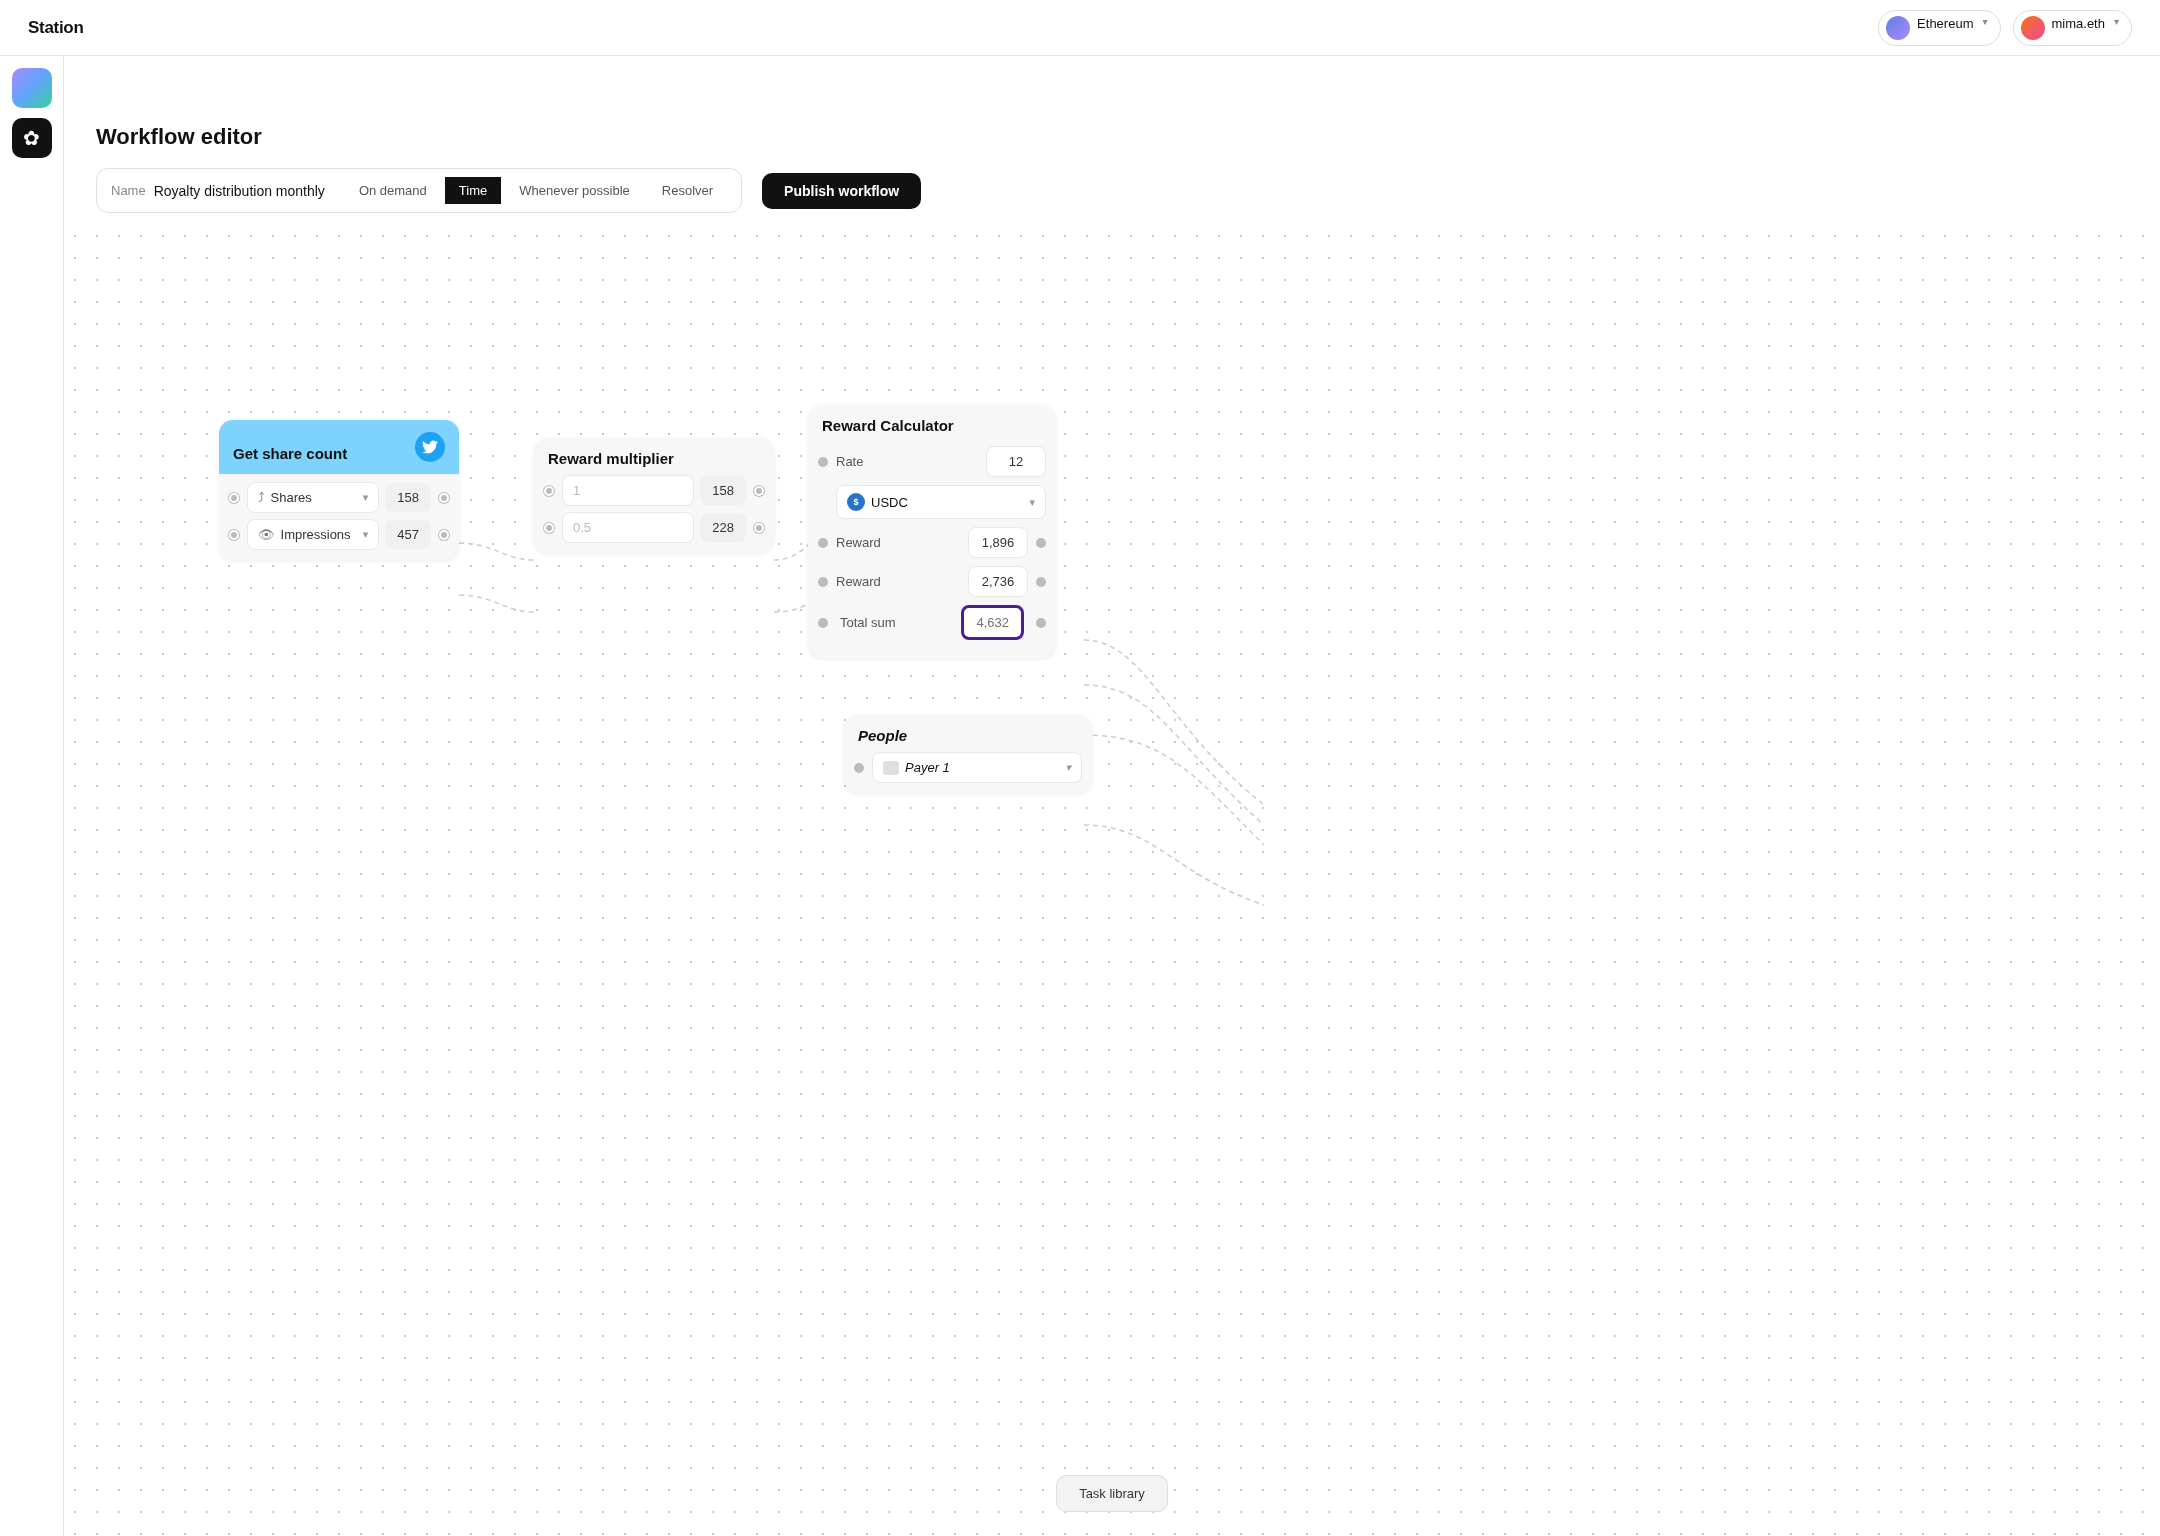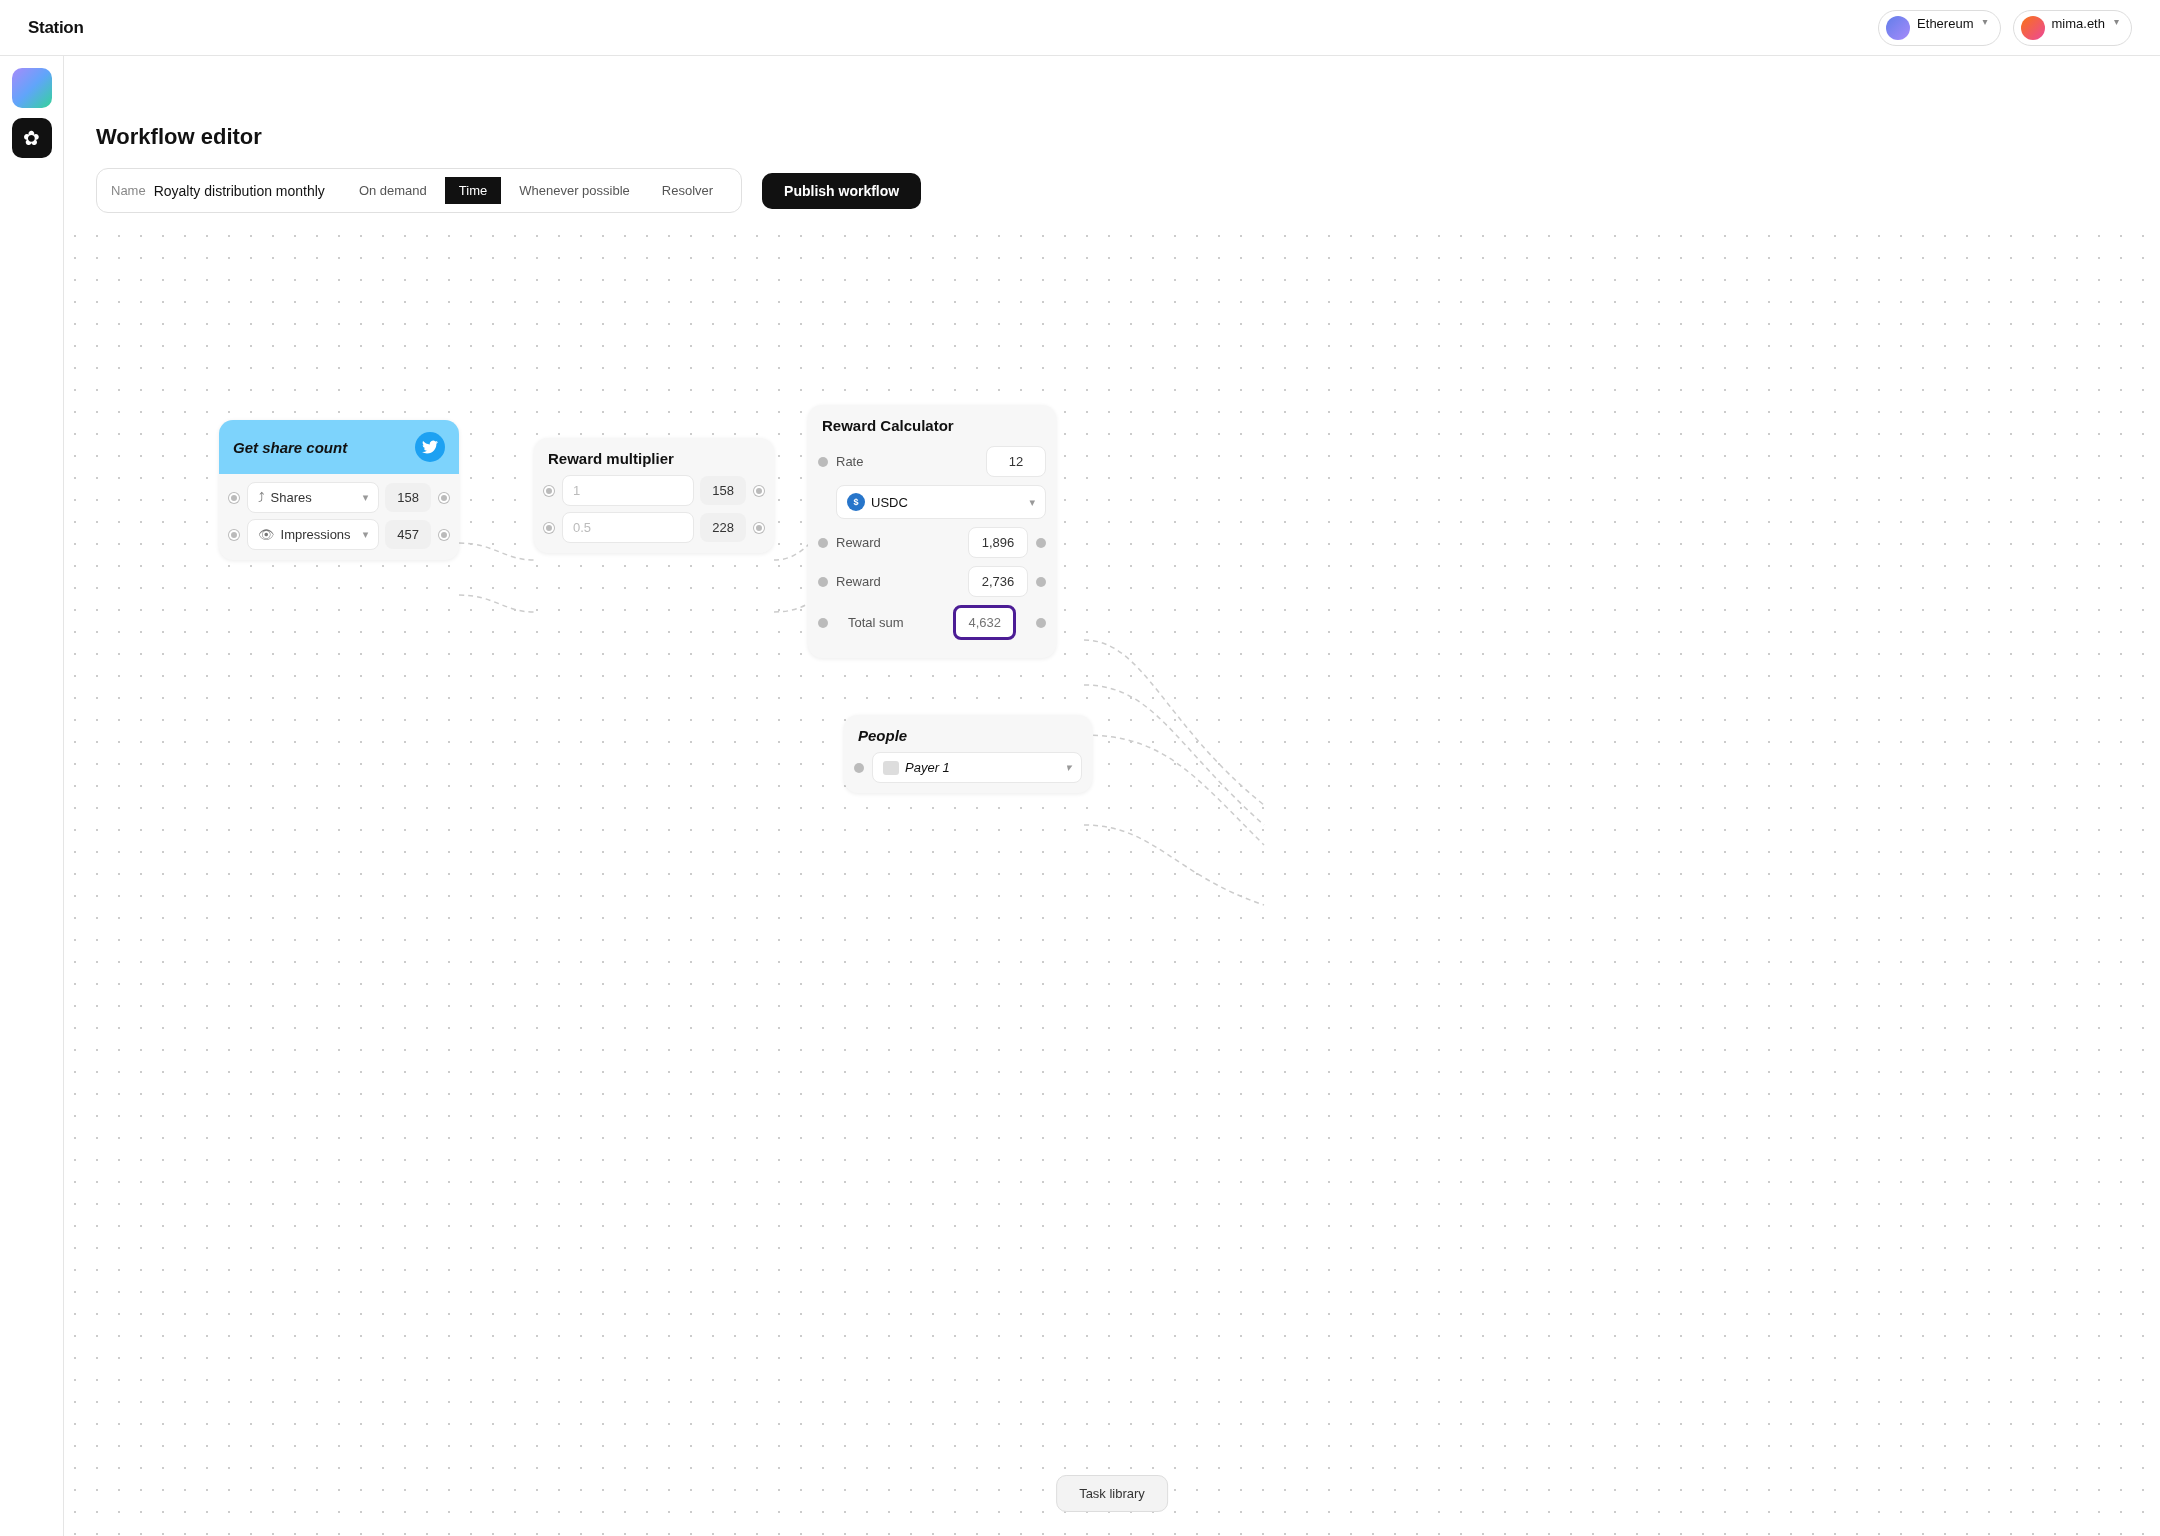--- a/index.html
+++ b/index.html
@@ -27,21 +27,21 @@
     .ctrl-btn.active { background: #111; color: #fff; border-radius: 0; }
     .publish-btn { background: #111; color: #fff; border: none; border-radius: 10px; padding: 10px 22px; font-size: 14px; font-weight: 600; cursor: pointer; margin-left: 20px; white-space: nowrap; }
 
     
     .canvas { flex: 1; position: relative; background-image: radial-gradient(circle, #ccc 1px, transparent 1px); background-size: 22px 22px; overflow: hidden; }
 
     
     .node { position: absolute; background: #f7f7f7; border-radius: 14px; box-shadow: 0 1px 4px rgba(0,0,0,0.08); }
 
     .node-get-share { left: 155px; top: 195px; width: 240px; }
-    .node-header-blue { background: #7dd3fc; border-radius: 14px 14px 0 0; padding: 12px 14px; display: flex; align-items: center; justify-content: space-between; font-style: italic; }
+    .node-header-blue { background: #7dd3fc; border-radius: 14px 14px 0 0; padding: 12px 14px; display: flex; align-items: flex-end; justify-content: space-between; }
     .node-header-title { font-weight: 700; font-size: 15px; color: #111; }
     .twitter-badge { width: 30px; height: 30px; background: #1da1f2; border-radius: 50%; display: flex; align-items: center; justify-content: center; }
     .twitter-badge svg { width: 16px; height: 16px; fill: #fff; }
     .node-body { padding: 8px 10px 10px; display: flex; flex-direction: column; gap: 6px; }
     .node-row { display: flex; align-items: center; gap: 6px; }
     .node-port-left { width: 10px; height: 10px; border-radius: 50%; background: #bbb; border: 2px solid #fff; box-shadow: 0 0 0 1px #bbb; margin-right: 2px; flex-shrink: 0; }
     .node-port-right { width: 10px; height: 10px; border-radius: 50%; background: #bbb; border: 2px solid #fff; box-shadow: 0 0 0 1px #bbb; margin-left: 2px; flex-shrink: 0; }
     .node-field { flex: 1; display: flex; align-items: center; gap: 6px; background: #fff; border-radius: 8px; padding: 7px 10px; border: 1px solid #e8e8e8; }
     .node-field-label { display: flex; align-items: center; gap: 6px; flex: 1; font-size: 13px; color: #333; font-weight: 500; }
     .field-icon { color: #777; font-size: 13px; }
@@ -213,21 +213,21 @@
             <div class="calc-port-right"></div>
           </div>
 
           <div style="display:flex; align-items:center; padding:4px 10px; gap:8px;">
             <div class="calc-port-left"></div>
             <span style="flex:1; font-size:13px; color:#555;">Reward</span>
             <div style="background:#fff; border:1px solid #e8e8e8; border-radius:8px; padding:7px 12px; font-size:13px; font-weight:500; color:#333; min-width:60px; text-align:center;">2,736</div>
             <div class="calc-port-right"></div>
           </div>
 
-          <div style="display:flex; align-items:center; padding:4px 10px 10px; gap:20px;">
+          <div style="display:flex; align-items:center; padding:4px 10px 10px; gap:12px;">
             <div class="calc-port-left"></div>
             <span style="flex:1; font-size:13px; color:#555;">Total sum</span>
             <div style="background:#fff; border:3px solid #4c1d95; border-radius:8px; padding:7px 12px; font-size:13px; font-weight:500; color:#737373; min-width:60px; text-align:center;">4,632</div>
             <div class="calc-port-right"></div>
           </div>
         </div>
       </div>
 
       <div class="node" style="left:780px; top:490px; width:248px; background:#f7f7f7; border-radius:14px;font-style:italic;">
         <div class="node-plain-header">People</div>

